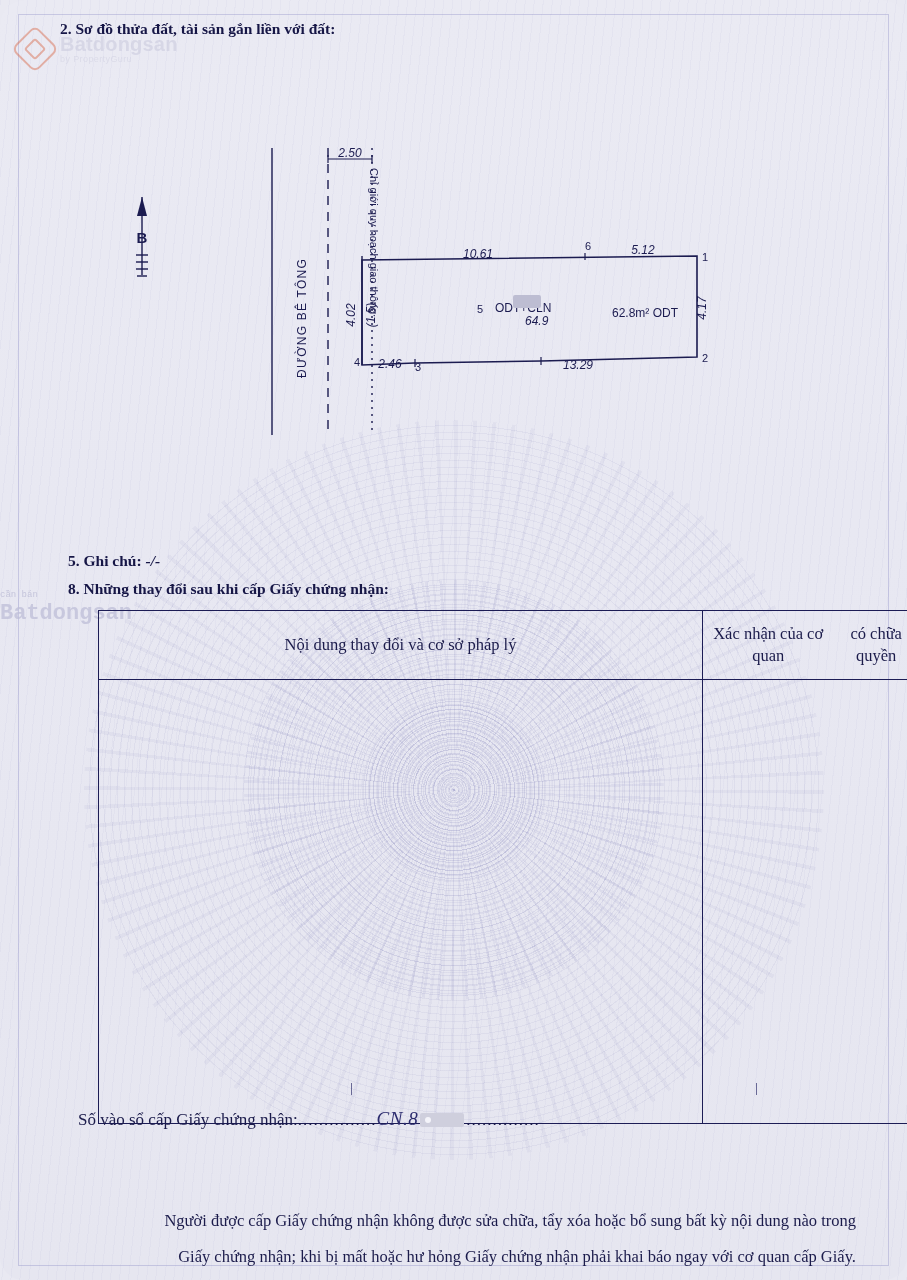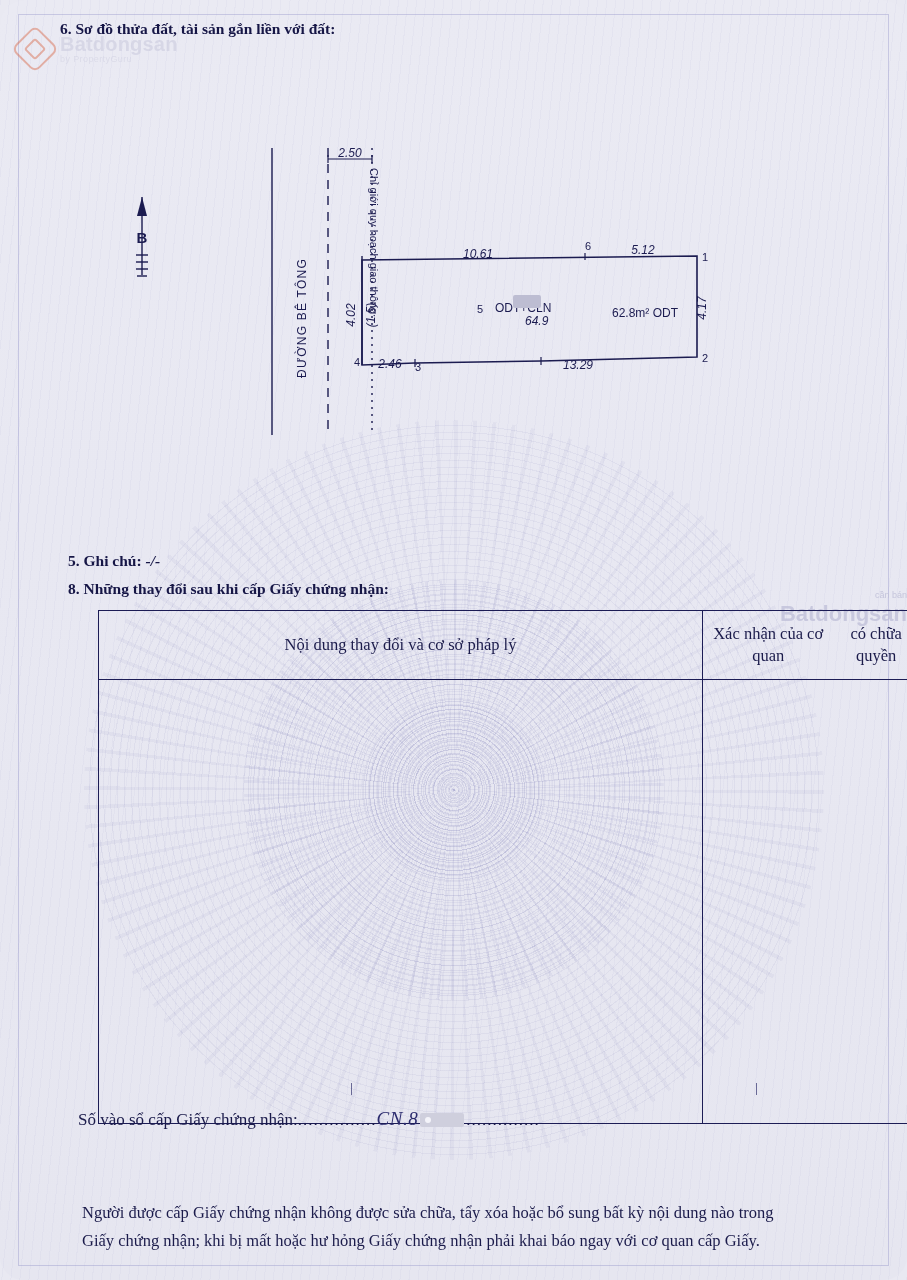--- a/index.html
+++ b/index.html
@@ -97,22 +97,22 @@
   .wm-text-sub {
     font-family: "Liberation Sans", sans-serif;
     font-size: 9px;
     color: #cfcfe0;
     letter-spacing: .4px;
   }
   .wm-center {
     position: absolute;
     left: 0; right: 0;
     top: 590px;
-    text-align: right;
-    font-family: Liberation Sans, sans-serif;
+    text-align: left;
+    font-family: Liberation Mono, monospace;
     font-size: 22px;
     font-weight: bold;
     color: rgba(190,190,215,0.75);
     pointer-events: none;
   }
   .wm-center small {
     display: block;
     font-size: 9px;
     font-weight: normal;
     color: rgba(190,190,215,0.85);
@@ -221,21 +221,21 @@
     background: #f4f4fa;
     border-radius: 50%;
   }
   #footer-note {
     position: absolute;
     left: 78px; top: 1197px;
     width: 790px;
     font-size: 16.5px;
     line-height: 1.45;
   }
-  #footer-note p { margin: 4px; }
+  #footer-note p { margin: 12px; text-align: right; }
 </style>
 </head>
 <body>
 
 <div id="page">
   <div class="guilloche"></div>
   <div class="guilloche inner"></div>
   <div class="guilloche core"></div>
   <div class="fine-lines"></div>
   <div class="border-frame"></div>
@@ -246,21 +246,21 @@
       <div class="wm-text-main">Batdongsan</div>
       <div class="wm-text-sub">by PropertyGuru</div>
     </div>
   </div>
 
   <div class="wm-center">
     <small>cần bán</small>
     <span>Batdongsan</span>
   </div>
 
-  <div class="heading" id="h-section4">6. Sơ đồ thửa đất, tài sản gắn liền với đất:</div>
+  <div class="heading" id="h-section4">2. Sơ đồ thửa đất, tài sản gắn liền với đất:</div>
 
   <div class="heading" id="h-section5">
     <span>5. Ghi chú:</span>
     <span class="val">-/-</span>
   </div>
 
   <div class="heading" id="h-section6">8. Những thay đổi sau khi cấp Giấy chứng nhận:</div>
 
   <div id="diagram">
     <svg width="790" height="470" viewBox="0 0 790 470" xmlns="http://www.w3.org/2000/svg">

